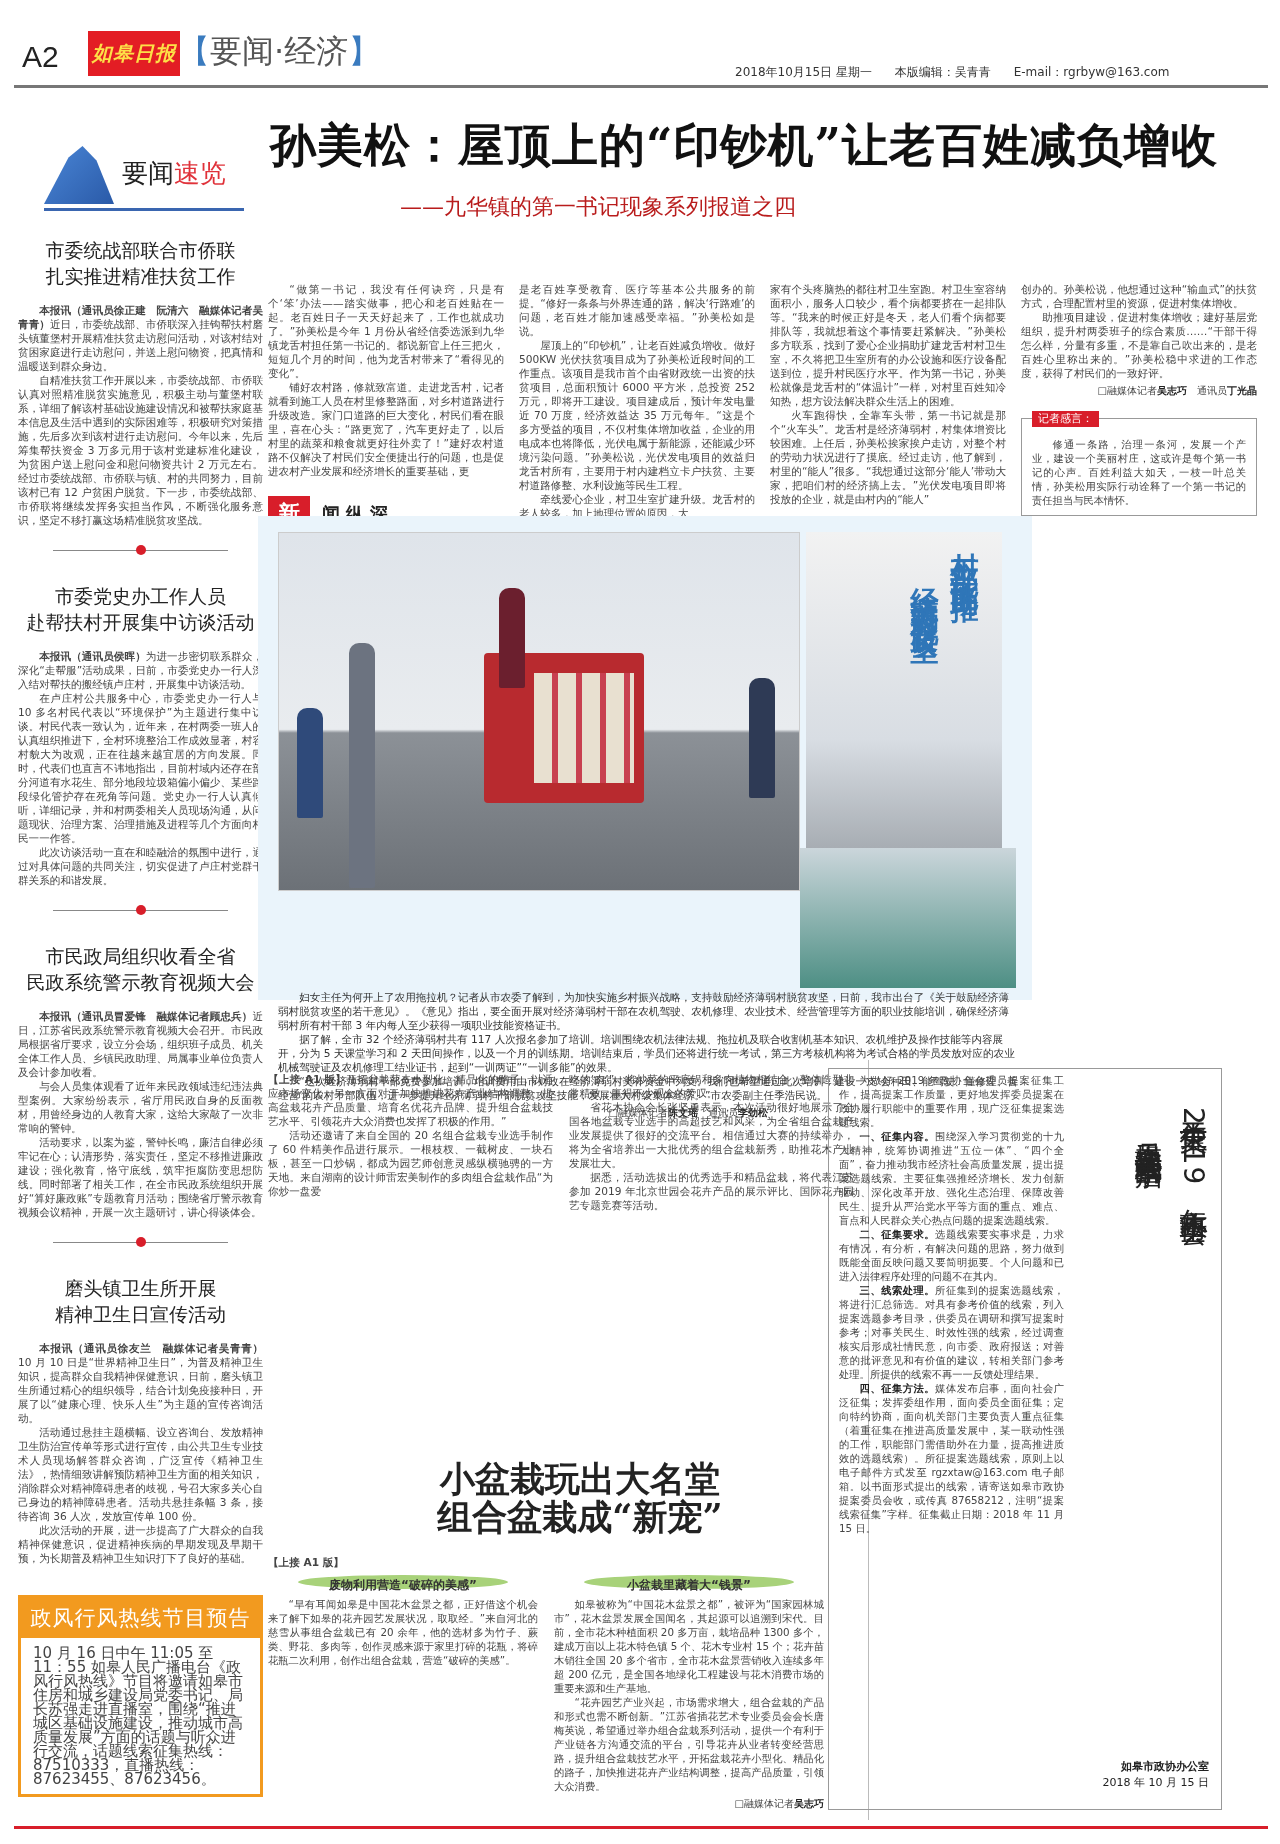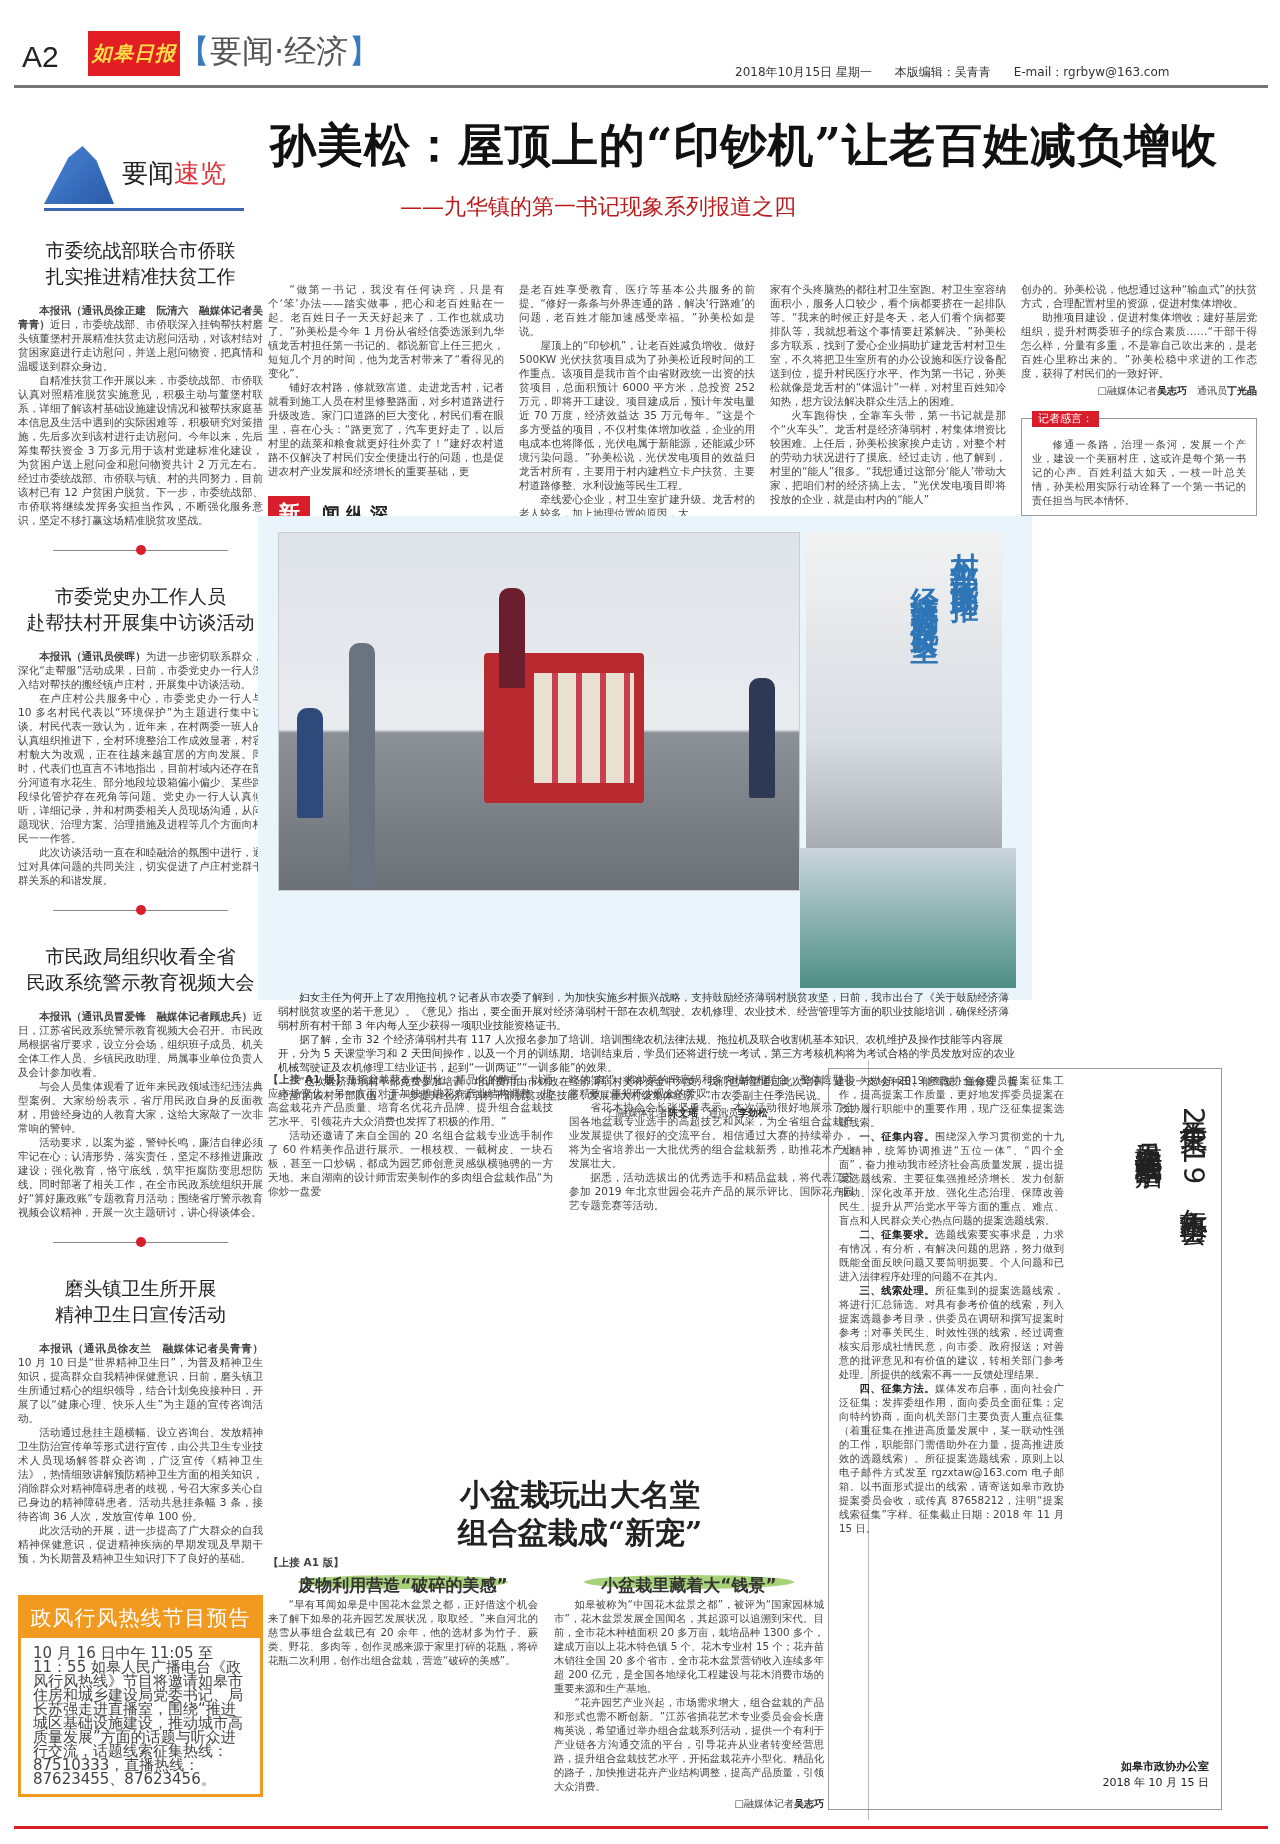--- a/index.html
+++ b/index.html
@@ -44,25 +44,25 @@
   .feature{left:258px;top:516px;width:774px;height:484px;background:#eaf4fb;}
   .photo1{left:278px;top:532px;width:520px;height:357px;background:linear-gradient(180deg,#dfe4ea 0%,#e9ecef 55%,#8c9197 56%,#6c7177 100%);border:1px solid #ccc;overflow:hidden;}
   .photo1 .machine{position:absolute;left:205px;top:120px;width:160px;height:150px;background:#b82a2f;border-radius:4px;}
   .photo1 .machine:after{content:"";position:absolute;left:50px;top:20px;width:100px;height:110px;background:repeating-linear-gradient(90deg,#e8e0d0 0 18px,#c84050 18px 24px);}
   .photo1 .p{position:absolute;width:26px;background:#2e3a55;border-radius:10px 10px 2px 2px;}
   .photo2{left:806px;top:532px;width:196px;height:346px;background:linear-gradient(180deg,#f2f2f2,#d8dde3 60%,#9aa0a6);overflow:hidden;}
   .photo3{left:820px;top:878px;width:192px;height:110px;background:linear-gradient(180deg,#cfd9de,#5c9a8e);}
   .vtext{writing-mode:vertical-rl;font-family:"DejaVu Serif",serif;font-weight:bold;color:#2f76b8;font-size:28px;letter-spacing:6px;}
   .cap{left:278px;top:990px;width:740px;font-size:10.6px;line-height:14px;color:#333;}
   .cap p{margin:0;text-indent:2em;}
-  .fl-title{left:430px;top:1460px;font-family:"DejaVu Serif",serif;font-weight:bold;font-size:30px;color:#222;line-height:38px;text-align:center;width:300px;margin-top:16px;}
+  .fl-title{left:430px;top:1460px;font-family:"DejaVu Serif",serif;font-weight:bold;font-size:35px;color:#222;line-height:38px;text-align:center;width:300px;}
   .fl-bottom{left:268px;top:1555px;width:580px;display:flex;gap:16px;}
   .fl-bottom .c{width:270px;font-size:10.3px;line-height:14px;color:#444;text-align:justify;}
   .fl-bottom p{margin:0;text-indent:2em;}
-  .pill{display:block;margin:6px auto 8px;width:210px;height:14px;border-radius:50%;background:#a8d27a;font-size:17px;font-weight:bold;color:#333;text-align:center;line-height:20px;}
+  .pill{display:block;margin:6px auto 8px;width:210px;height:14px;border-radius:50%;background:#a8d27a;font-size:12px;font-weight:bold;color:#333;text-align:center;line-height:20px;}
   .redbar{left:14px;top:1826px;width:1254px;height:3px;background:#d81e2a;}
   .vline{left:868px;top:1060px;width:1px;height:760px;background:#bbb;}
   
   .cppcc{left:828px;top:1068px;width:392px;height:740px;border:1px solid #999;}
   .cppcc .txt{position:absolute;left:10px;top:4px;width:225px;font-size:10.3px;line-height:14px;color:#444;text-align:justify;}
   .cppcc .txt p{margin:0;text-indent:2em;}
   .cppcc .txt b{color:#222;}
   .cppcc .vt{position:absolute;writing-mode:vertical-rl;font-size:28px;color:#222;letter-spacing:2px;}
   .cppcc .sign{position:absolute;right:12px;top:690px;text-align:right;font-size:11px;color:#222;line-height:16px;}
 </style>

